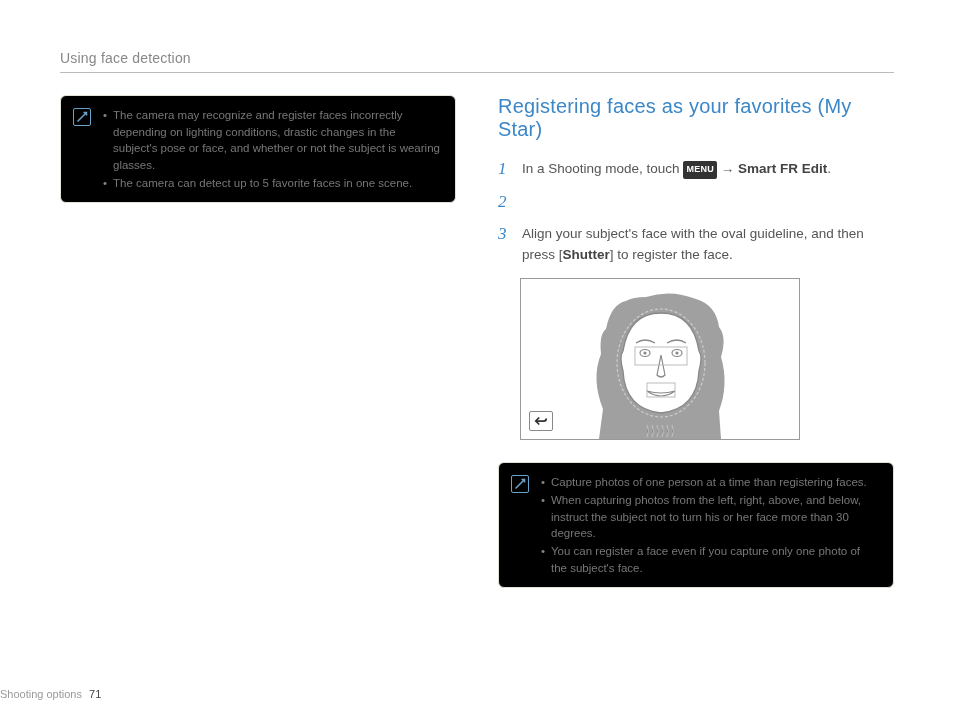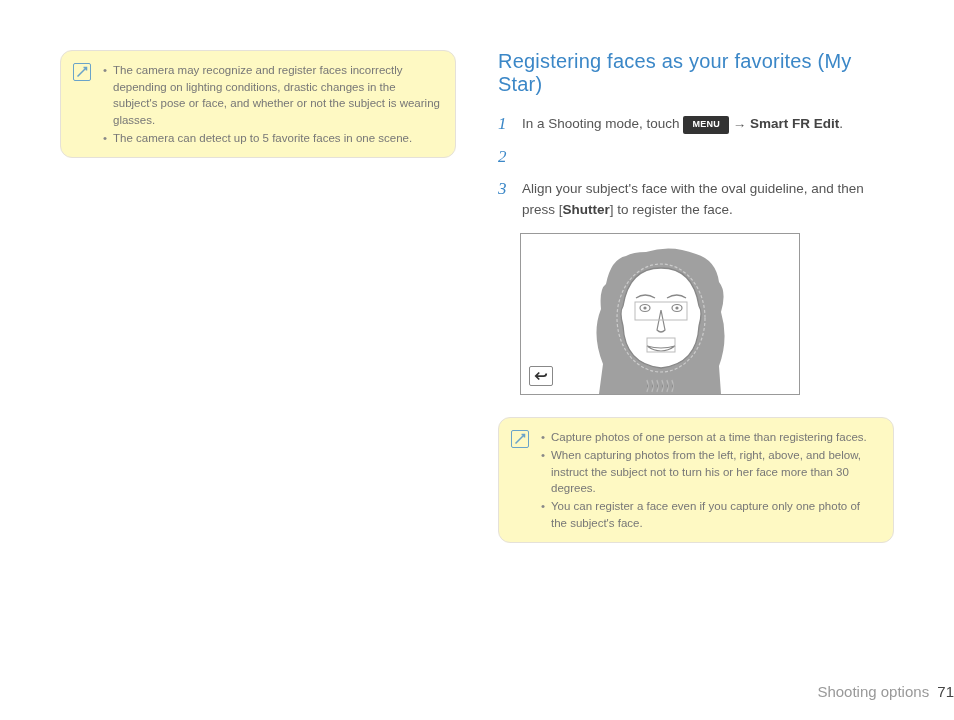--- a/index.html
+++ b/index.html
@@ -1,44 +1,45 @@
 <!DOCTYPE html>
 <html><head>
 <meta charset="utf-8">
 <style>
   *{box-sizing:border-box;margin:0;padding:0}
   body{width:954px;height:720px;background:#fff;font-family:"Helvetica Neue",Arial,sans-serif;color:#555;position:relative;font-weight:300}
   .page{padding:50px 60px 0 60px}
   .hdr{color:#888;font-size:14px;font-weight:300;letter-spacing:.2px;border-bottom:1px solid #bbb;padding-bottom:6px;margin-bottom:22px}
   .cols{display:flex;gap:42px}
   .col{flex:1;min-width:0}
-  .note{background:#fef9c3;border:1px solid #e5e1d9;border-radius:12px;padding:10px 14px 10px 12px;display:flex;gap:10px;font-size:11.5px;line-height:1.45;color:#777}
+  .note{background:#000000;border:1px solid #e5e1d9;border-radius:6px;padding:10px 14px 10px 12px;display:flex;gap:10px;font-size:11.5px;line-height:1.45;color:#777}
   .note ul{list-style:none;padding-left:2px}
   .note li{position:relative;padding-left:10px;margin:1px 0}
   .note li:before{content:"•";position:absolute;left:0;top:0;color:#888}
   .nicon{width:18px;height:18px;border:1.3px solid #6aa3c9;border-radius:2px;display:flex;align-items:center;justify-content:center;color:#6aa3c9;font-size:11px;font-style:italic;font-weight:bold;flex:0 0 18px;margin-top:2px}
   .nicon svg{width:12px;height:12px;stroke:#6aa3c9;stroke-width:2;fill:none}
   h2{color:#3b87c7;font-size:20px;font-weight:400;margin-bottom:18px;letter-spacing:.2px}
   .intro{font-size:13px;color:#666;line-height:1.45;margin-bottom:18px}
   .steps{font-size:13.5px;color:#555}
   .step{display:flex;gap:10px;margin-bottom:12px;line-height:1.55}
   .step .num{color:#3b87c7;font-size:17px;font-weight:400;font-style:italic;flex:0 0 14px;line-height:1.2;font-family:Georgia,"Times New Roman",serif}
   .step b,.step strong{font-weight:600;color:#444}
-  .mbtn{display:inline-block;background:#333;color:#fff;font-size:9px;font-weight:600;padding:2px 9px;border-radius:2px;vertical-align:1px;letter-spacing:.3px}
+  .mbtn{display:inline-block;background:#333;color:#fff;font-size:9px;font-weight:600;padding:2px 3px;border-radius:2px;vertical-align:1px;letter-spacing:.3px}
   .illus{border:1px solid #999;width:280px;height:162px;margin:6px 0 22px 22px;position:relative;background:#fff;overflow:hidden}
   .illus svg{display:block}
   .back{position:absolute;left:8px;bottom:8px;width:24px;height:20px;border:1px solid #888;border-radius:2px;display:flex;align-items:center;justify-content:center;background:#fff}
   .back svg{width:14px;height:12px;stroke:#333;stroke-width:2;fill:none}
-  .foot{position:absolute;bottom:20px;left:0;right:0;text-align:right;font-size:15px;color:#999}
+  .foot{position:absolute;bottom:20px;left:0;right:0;text-align:left;font-size:11px;color:#999}
   .foot .pg{color:#444;font-weight:500;margin-left:4px}
 </style>
 </head>
 <body>
 
 <div class="page">
+  <div class="hdr">Using face detection</div>
 
   <div class="cols">
     <div class="col">
       <div class="note">
         <div class="nicon">
           <svg viewBox="0 0 16 16">
               <path d="M2 14 L14 2 M10 2 H14 V6"></path>
             </svg>
         </div>
         <ul>

